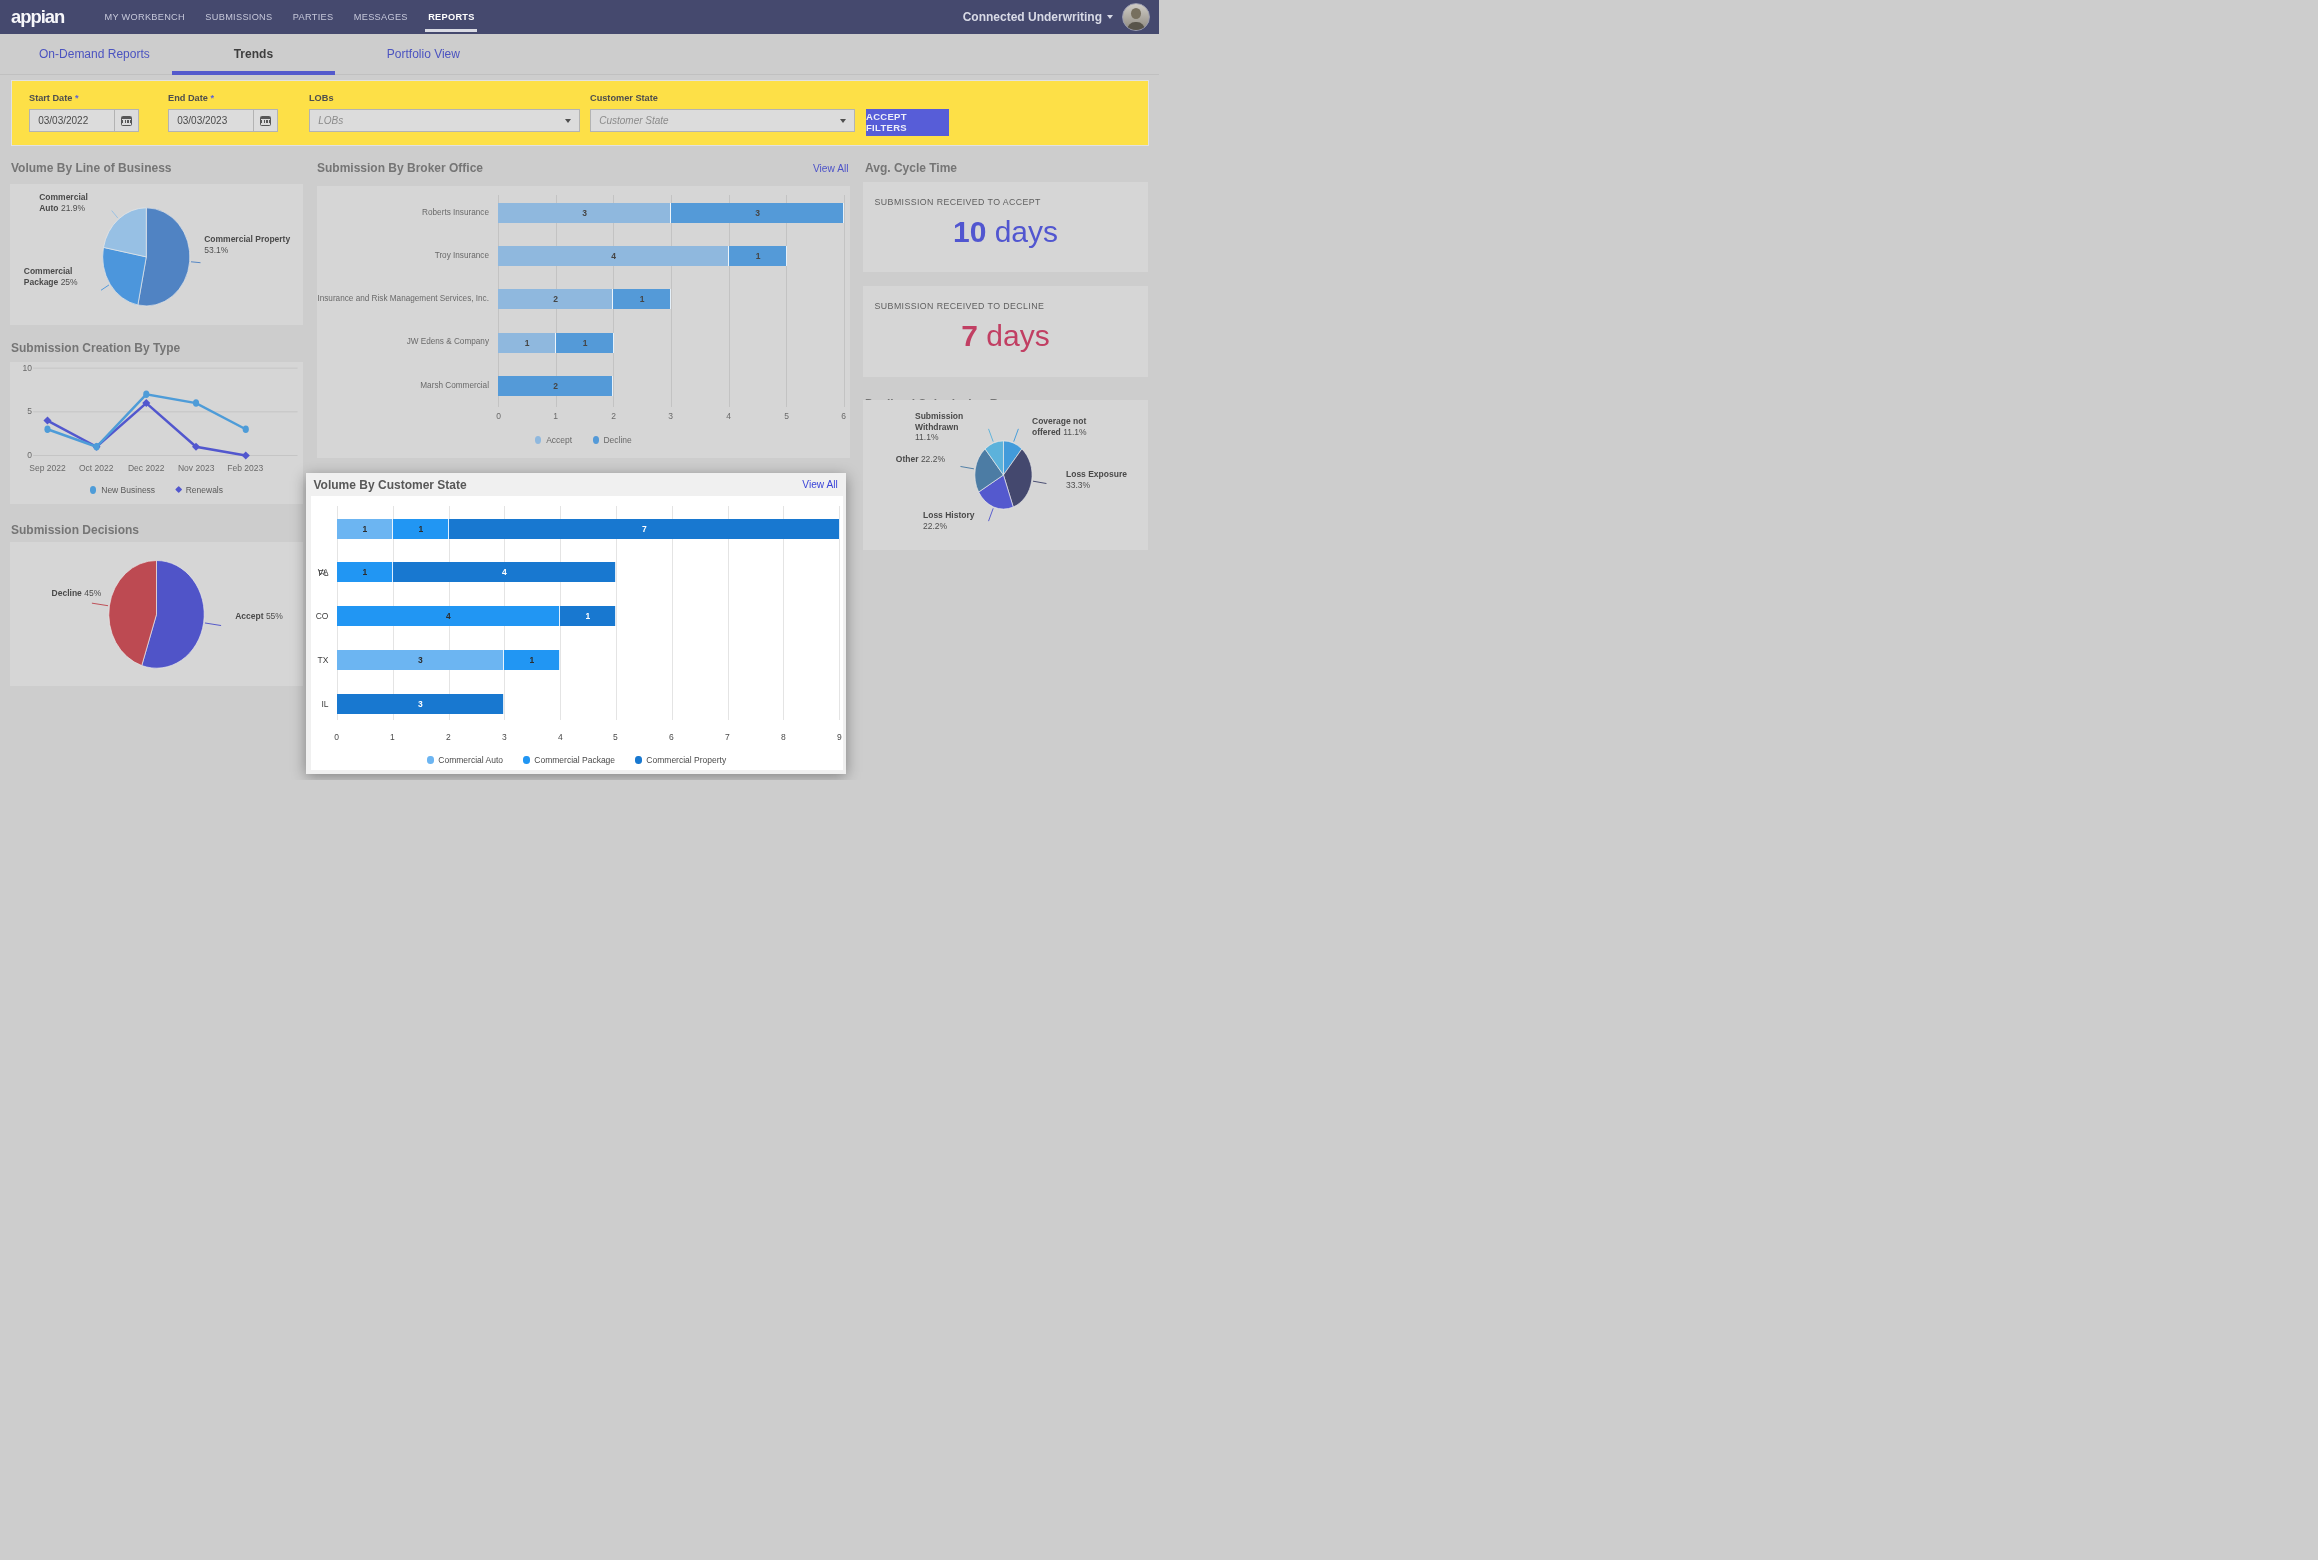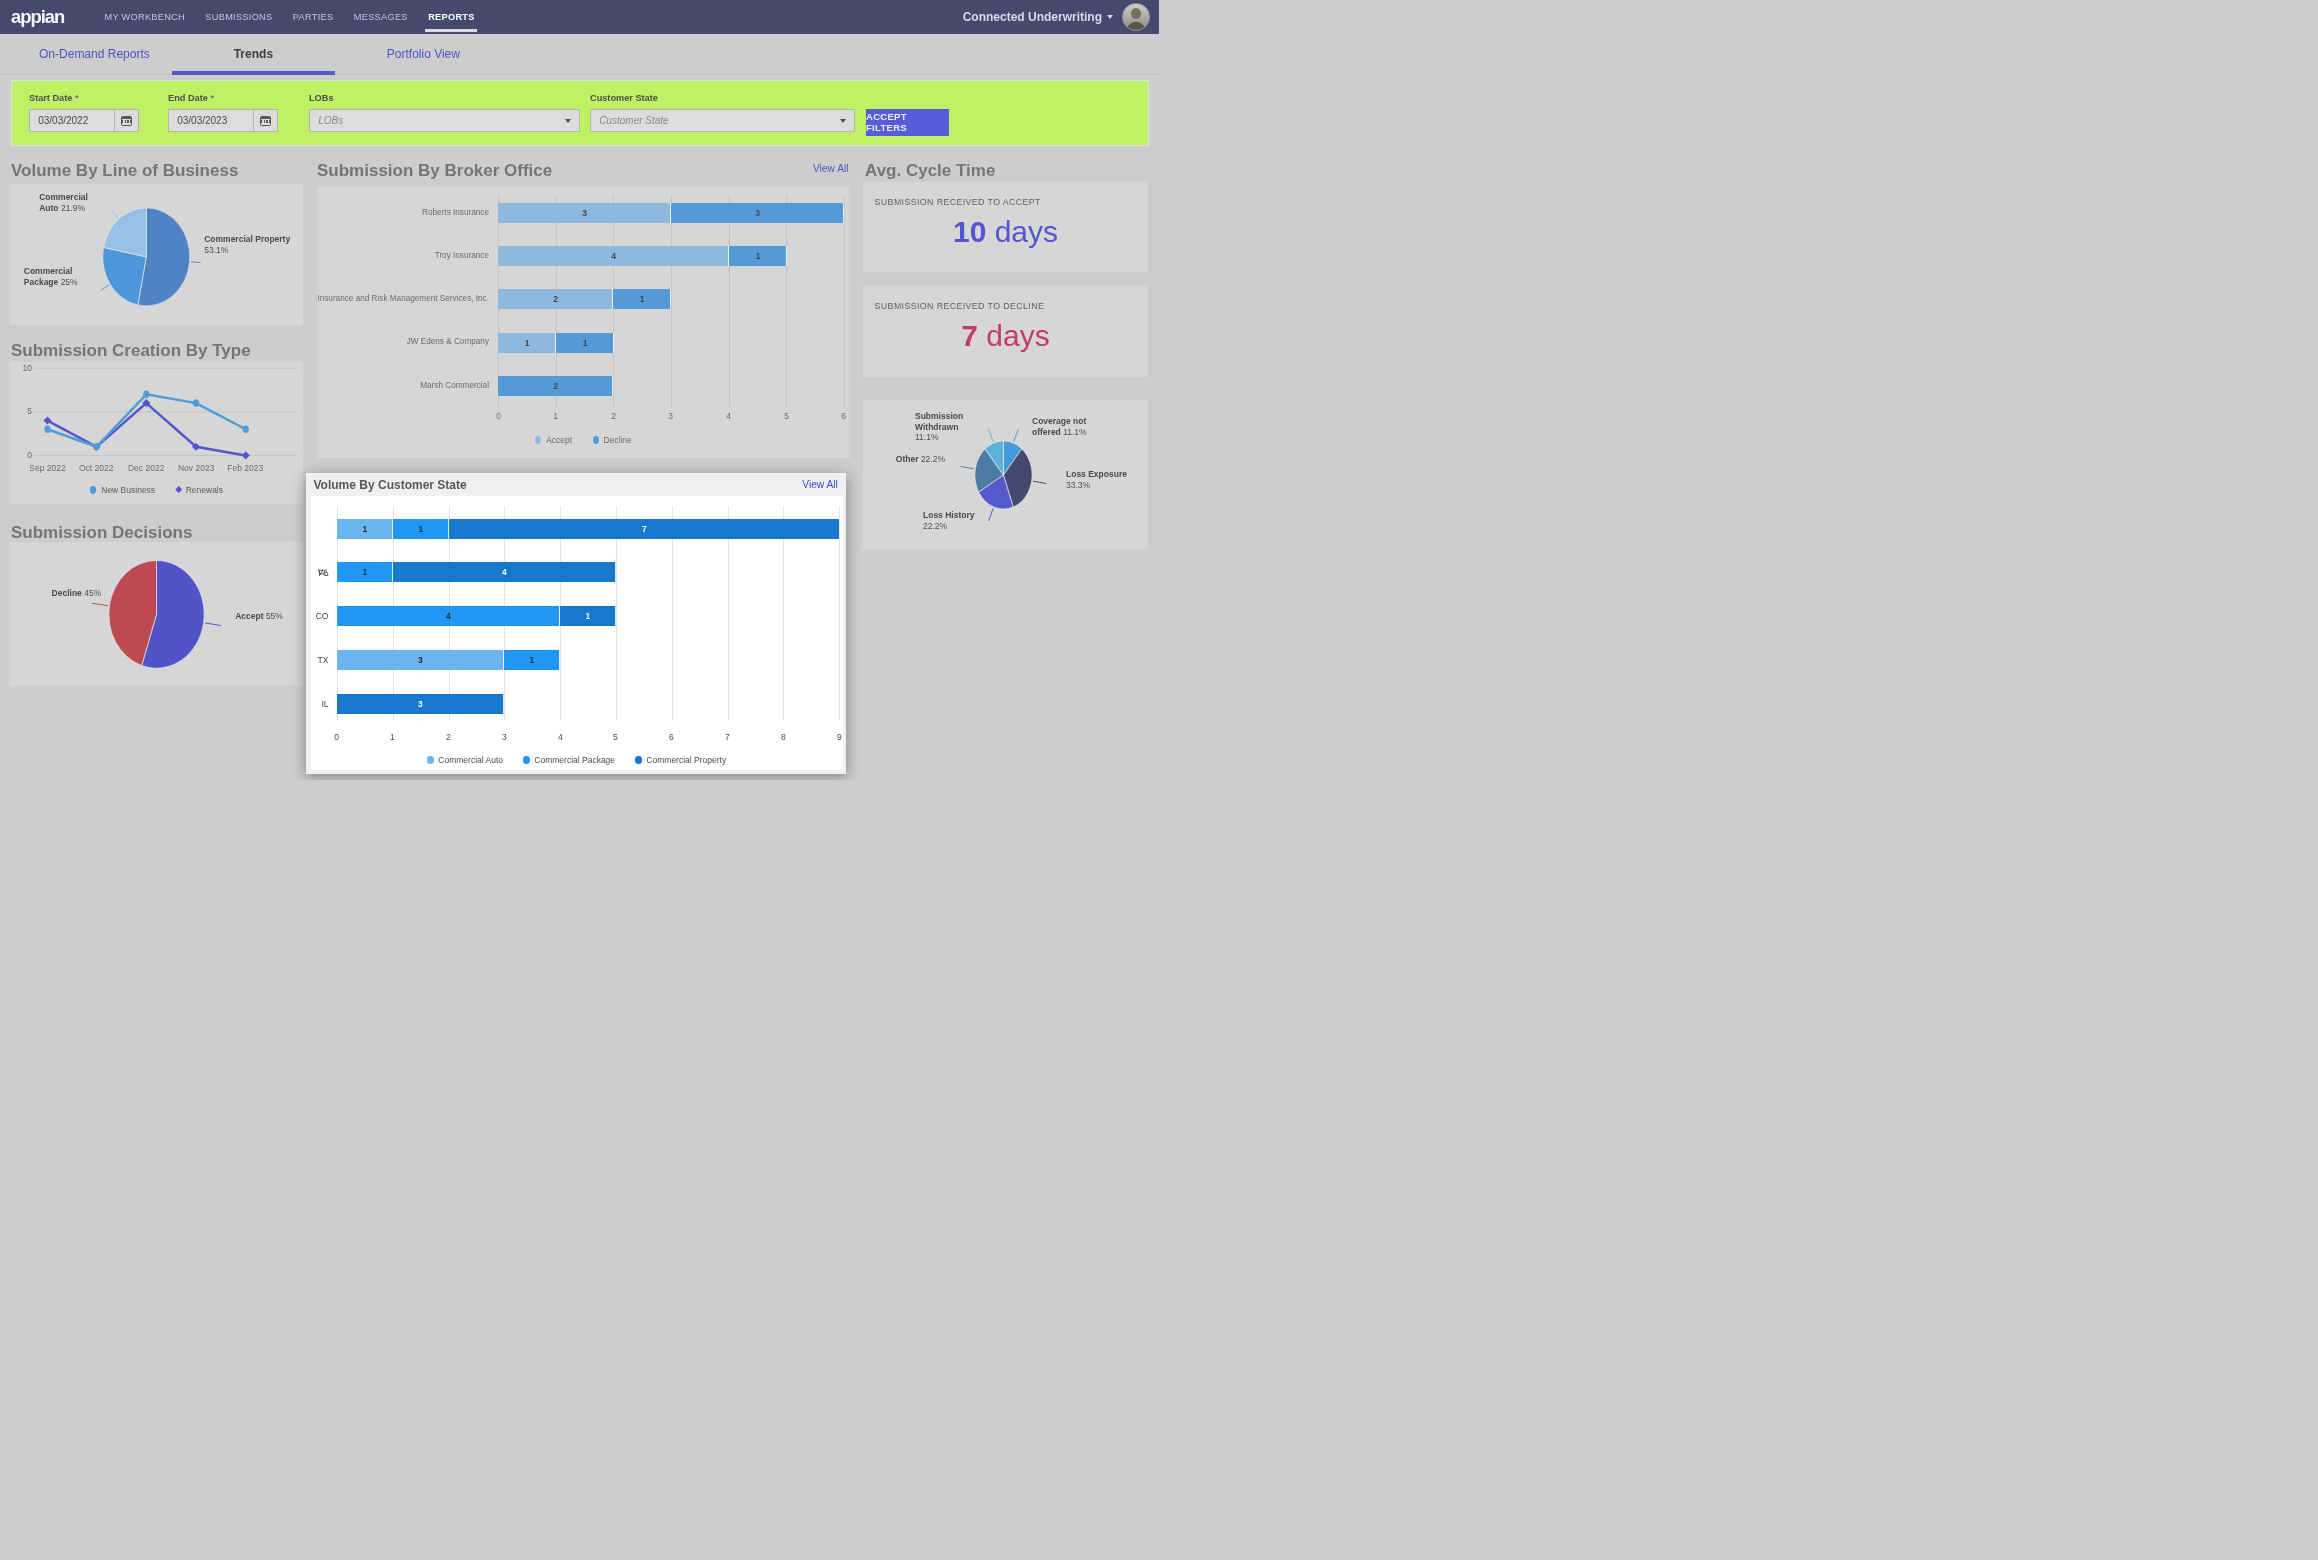--- a/index.html
+++ b/index.html
@@ -25,40 +25,40 @@
   
   .tabs{position:absolute;left:0;top:34px;right:0;height:41px;background:#cdcdcd;border-bottom:0.7px solid #c0c0c0;
         display:flex;padding-left:20.4px;box-sizing:border-box;z-index:20;}
   .tab{width:148px;display:flex;align-items:center;justify-content:center;font-size:12px;color:#4b53c0;
        position:relative;cursor:pointer;}
   .tab.t2,.tab.t3{width:170px;}
   .tab.active{color:#3e3e3e;font-weight:bold;}
   .tab.active::after{content:"";position:absolute;left:3.4px;right:3.4px;bottom:-0.7px;height:3.4px;background:#545ACC;}
 
   
-  .filter-card{position:absolute;left:11px;top:80px;width:1138px;height:66px;background:#bef264;
+  .filter-card{position:absolute;left:11px;top:80px;width:1138px;height:66px;background:#fde047;
                border:0.7px solid #e2e2e2;box-sizing:border-box;}
   .f-group{position:absolute;}
   .f-label{font-size:9.2px;font-weight:bold;color:#4e4e4e;}
   .f-req{color:#5b5fd6;font-weight:bold;}
   .input{background:#dcdcdc;border:0.7px solid #b3b3b3;height:22.5px;display:flex;align-items:center;
          font-size:10px;color:#4a4a4a;box-sizing:border-box;cursor:pointer;}
   .date-val{padding-left:8.2px;flex:1;}
   .cal-btn{width:23px;align-self:stretch;border-left:0.7px solid #b3b3b3;display:flex;align-items:center;justify-content:center;cursor:pointer;}
   .cal-icon{width:9.5px;height:8.2px;border:1.4px solid #575757;border-radius:1.4px;position:relative;}
   .cal-icon::before{content:"";position:absolute;top:0;left:0;right:0;height:2px;background:#575757;}
   .cal-icon::after{content:"";position:absolute;left:0.7px;right:0.7px;top:3.4px;height:2.7px;
       background:repeating-linear-gradient(90deg,#575757 0 1.4px,transparent 1.4px 2.7px);}
   .select .ph{padding-left:8.2px;flex:1;font-style:italic;color:#8b8b8b;}
   .chev{width:0;height:0;border-left:3.4px solid transparent;border-right:3.4px solid transparent;border-top:4.8px solid #4f4f4f;margin-right:8.2px;}
   .btn-primary{position:absolute;background:#575DD8;color:#edeef9;font-weight:bold;font-size:9.5px;letter-spacing:0.3px;
                display:flex;align-items:center;justify-content:center;cursor:pointer;}
 
   
-  .sec-title{position:absolute;font-size:17px;font-weight:bold;color:#757575;white-space:nowrap;}
+  .sec-title{position:absolute;font-size:12px;font-weight:bold;color:#757575;white-space:nowrap;}
   .view-all{position:absolute;font-size:10.2px;color:#4d53c8;cursor:pointer;}
   .card{position:absolute;background:#d6d6d6;}
 
   
   .kpi-label{position:absolute;left:11.6px;top:15px;font-size:8.8px;color:#5f5f5f;letter-spacing:0.4px;}
   .kpi-value{position:absolute;left:0;right:0;top:33px;text-align:center;font-size:30px;}
   .kpi-value b{font-weight:bold;}
 
   
   .vline{position:absolute;width:0.7px;}

